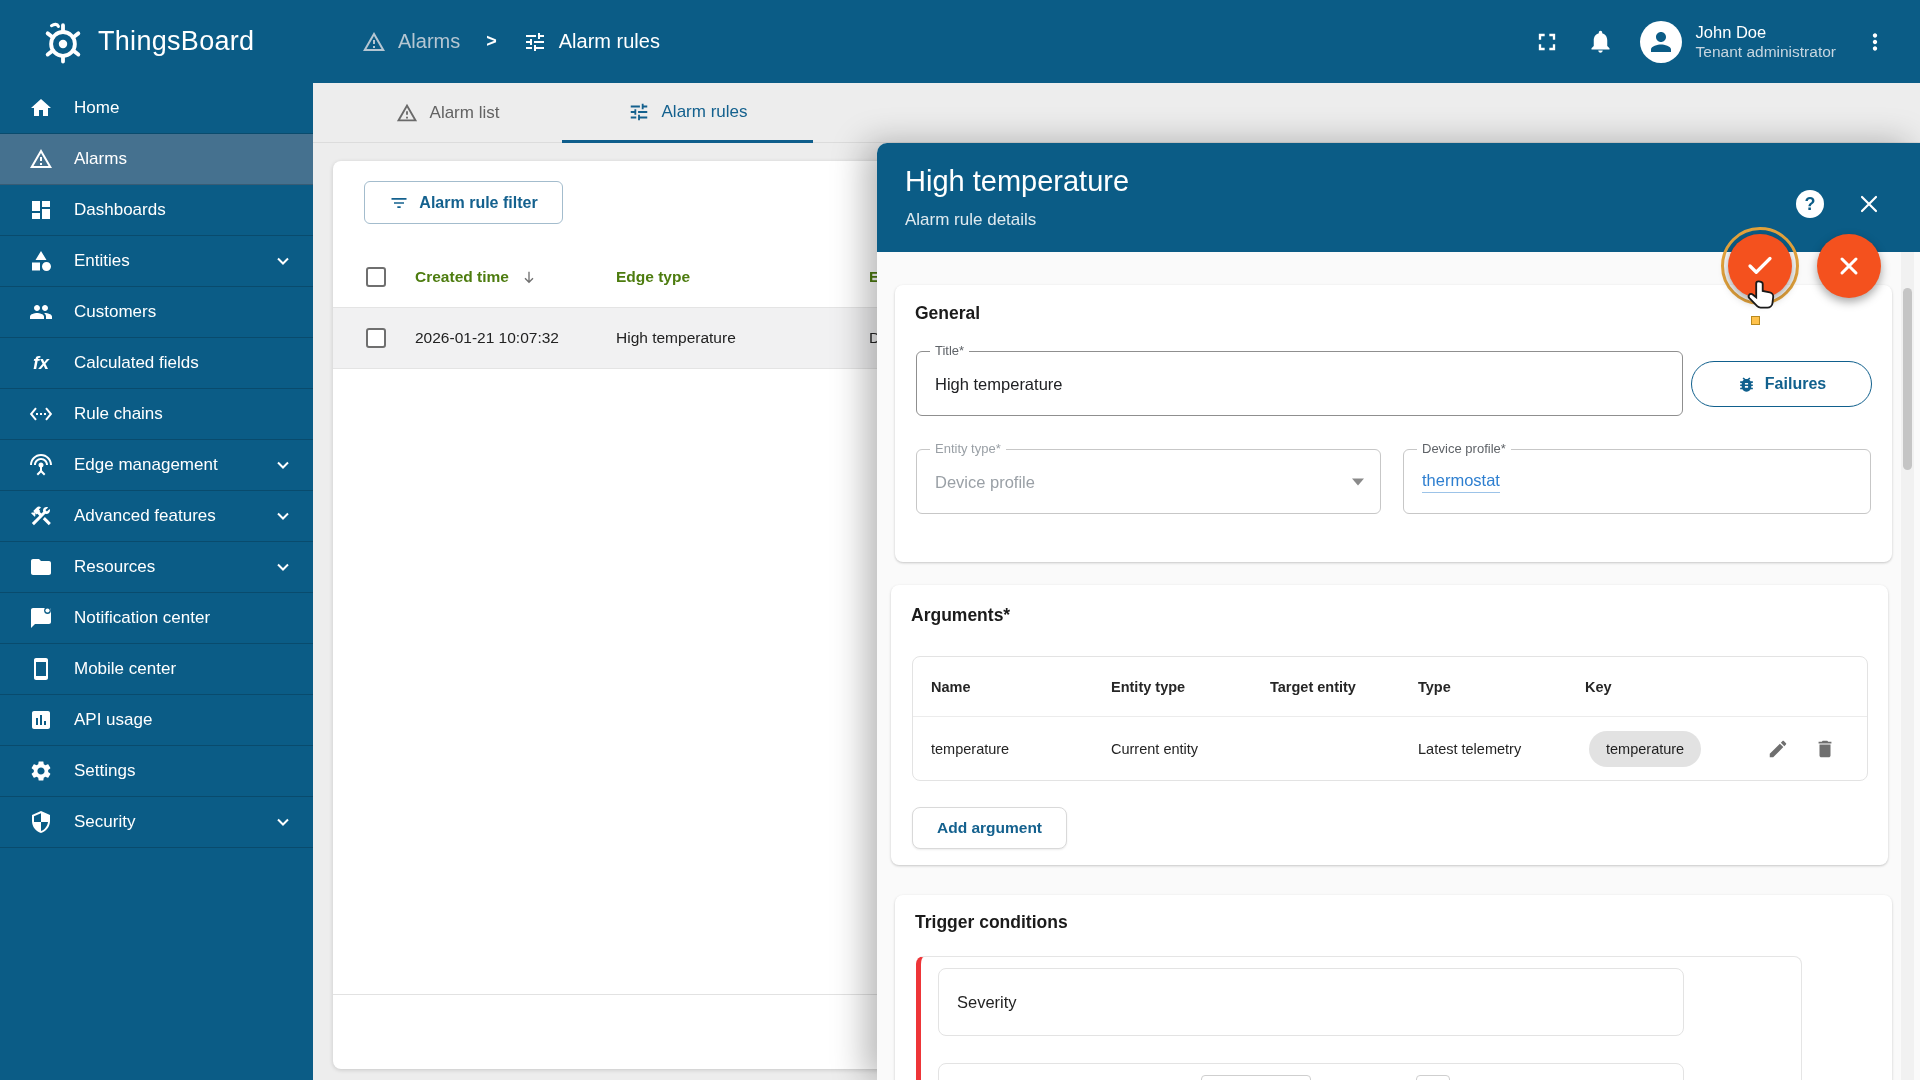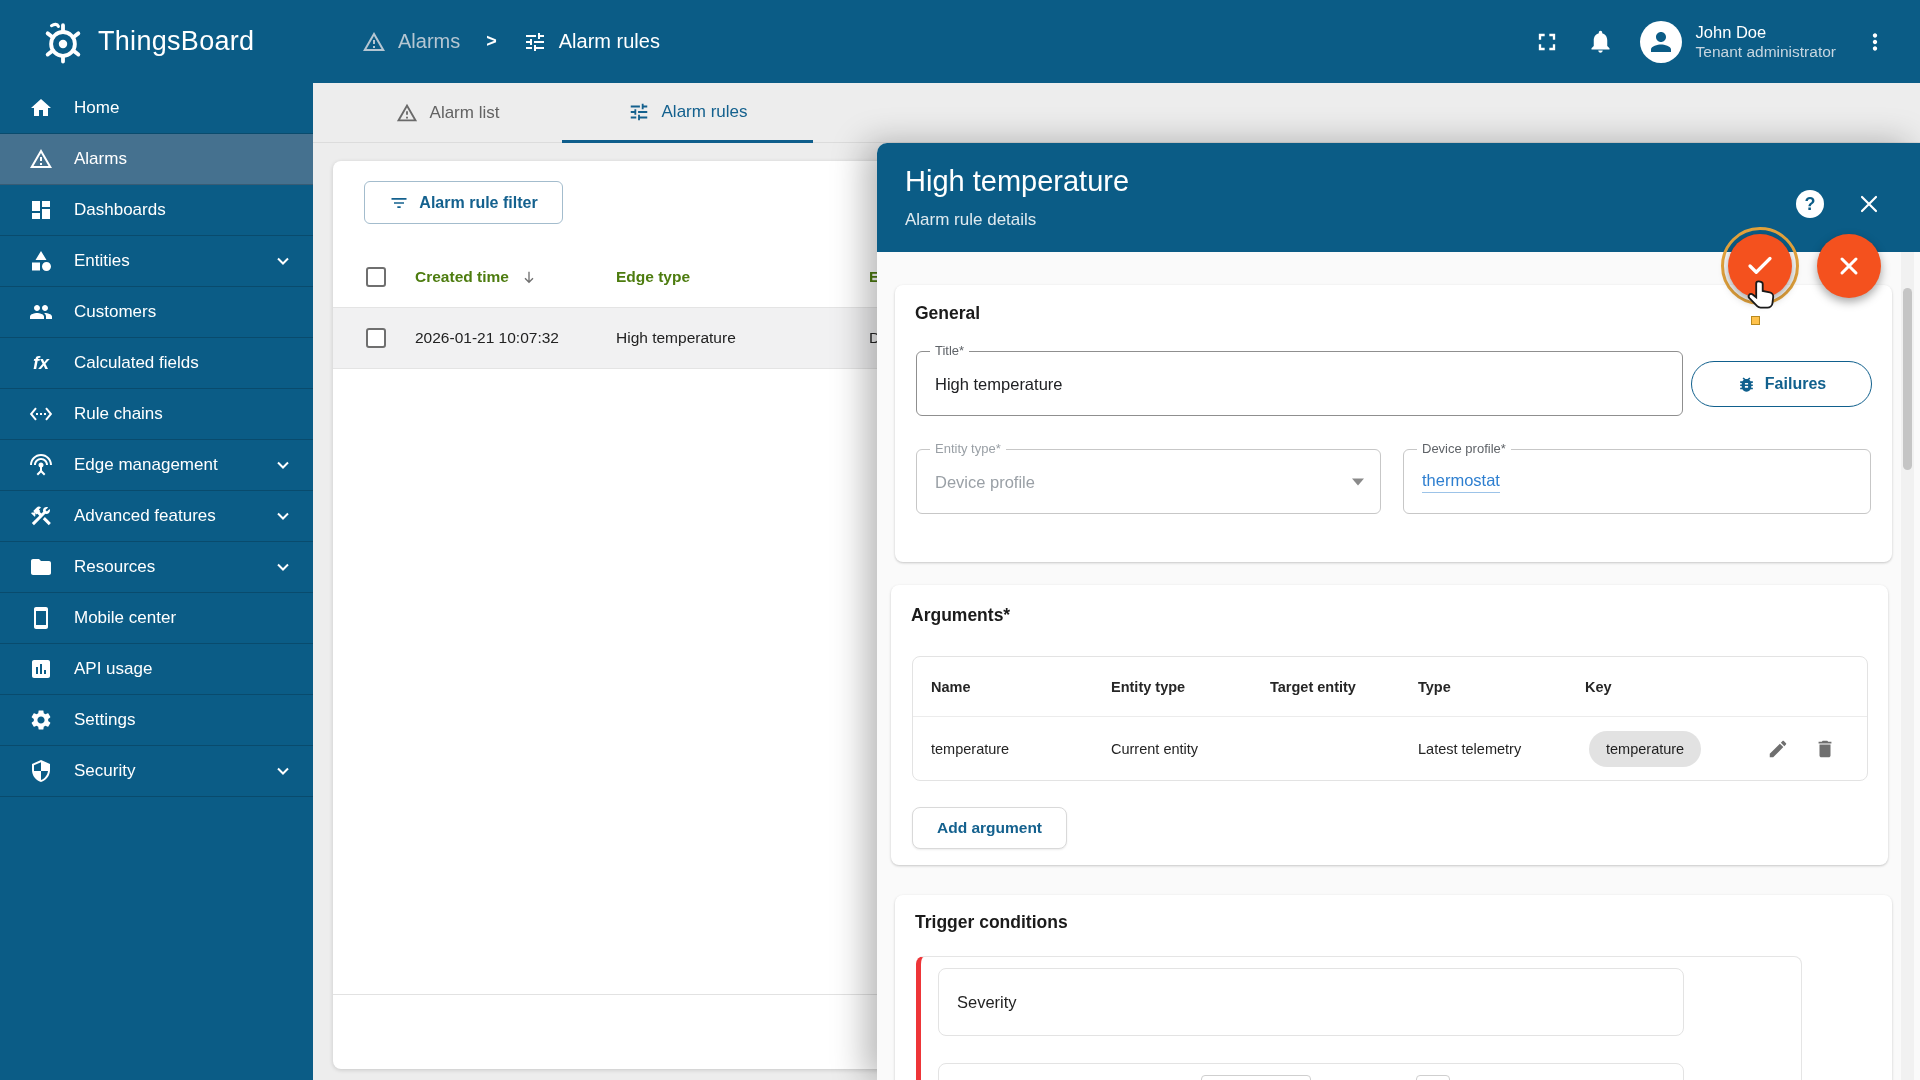--- a/index.html
+++ b/index.html
@@ -259,20 +259,28 @@
   <div class="nav-item">
     <svg class="nav-ico" viewBox="0 0 24 24">
         <path fill="#fff" d="M10 4H4c-1.1 0-1.99.9-1.99 2L2 18c0 1.1.9 2 2 2h16c1.1 0 2-.9 2-2V8c0-1.1-.9-2-2-2h-8l-2-2z"></path>
       </svg>
     <span class="nav-label">Resources</span>
     <svg class="chev" viewBox="0 0 24 24">
         <path fill="none" stroke="#fff" stroke-width="2.4" d="M6 9l6 6 6-6"></path>
       </svg>
   </div>
 
+  <div class="nav-item">
+    <svg class="nav-ico" viewBox="0 0 24 24">
+      <path fill="#fff" d="M20 2H4c-1.1 0-2 .9-2 2v18l4-4h14c1.1 0 2-.9 2-2V4c0-1.1-.9-2-2-2z"></path>
+      <circle cx="18.5" cy="4.5" r="3.4" fill="#0B5C86"></circle>
+        <circle cx="18.5" cy="4.5" r="2.1" fill="#fff"></circle>
+    </svg>
+    <span class="nav-label">Notification center</span>
+  </div>
 
   <div class="nav-item">
     <svg class="nav-ico" viewBox="0 0 24 24">
         <path fill="#fff" d="M17 1.01L7 1c-1.1 0-2 .9-2 2v18c0 1.1.9 2 2 2h10c1.1 0 2-.9 2-2V3c0-1.1-.9-1.99-2-1.99zM17 19H7V5h10v14z"></path>
       </svg>
     <span class="nav-label">Mobile center</span>
   </div>
 
   <div class="nav-item">
     <svg class="nav-ico" viewBox="0 0 24 24">

